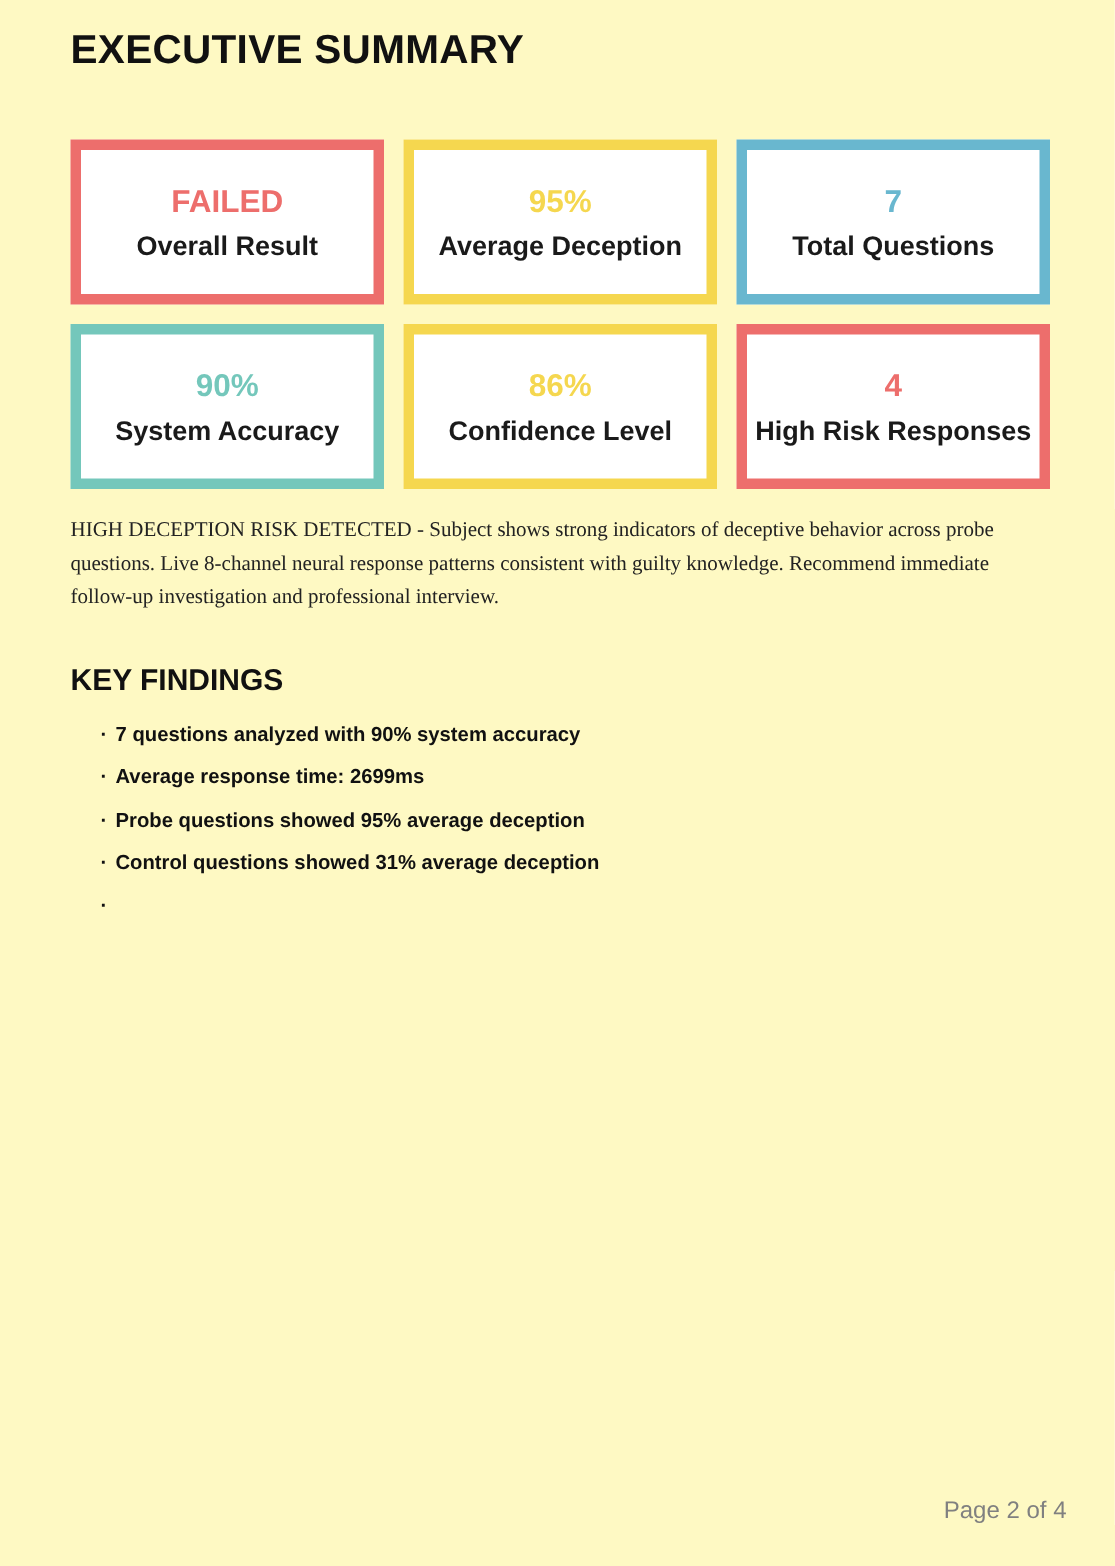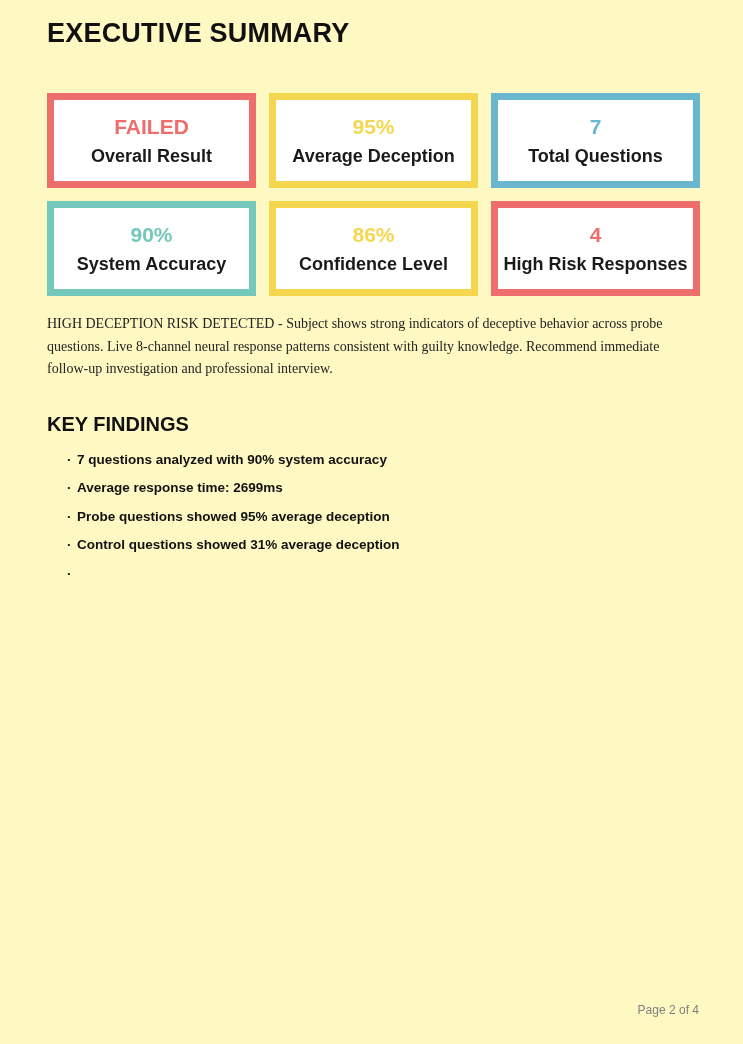--- a/index.html
+++ b/index.html
@@ -24,21 +24,21 @@
   }
 
   .cards {
     margin-top: 44px;
     display: grid;
     grid-template-columns: repeat(3, 1fr);
     gap: 13px;
   }
   .card {
     box-sizing: border-box;
-    height: 95px;
+    height: 110px;
     border: 7px solid #ccc; 
     background: #ffffff;
     display: flex;
     flex-direction: column;
     align-items: center;
     justify-content: center;
     text-align: center;
   }
   .card .value {
     font-size: 21px;
@@ -81,23 +81,23 @@
     color: #111111;
   }
   .finding .dot {
     position: absolute;
     left: 20px;
     top: 0;
   }
 
   .page-num {
     position: absolute;
-    right: 44px;
+    right: 32px;
     bottom: 27px;
-    font-size: 12px;
+    font-size: 16px;
     color: #808080;
   }
 </style>
 </head>
 <body>
 
 <div class="page">
   <div class="content">
 
     <h1 class="doc-title">EXECUTIVE SUMMARY</h1>

